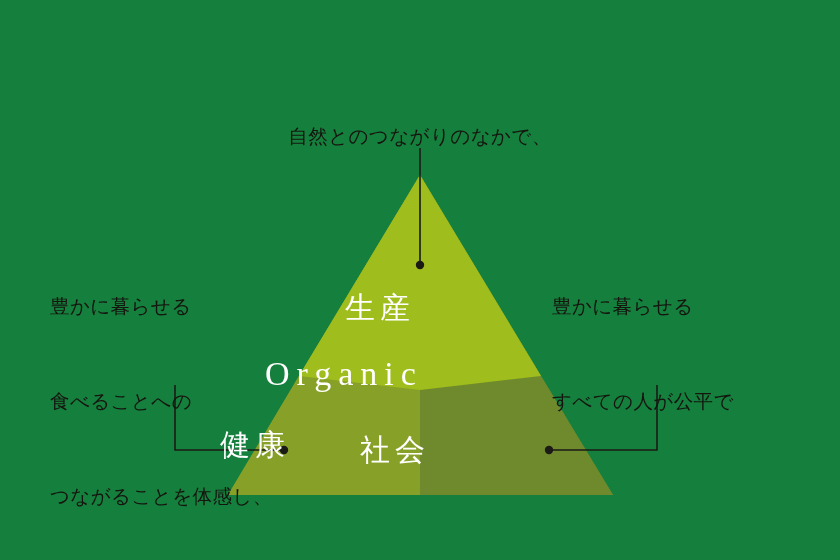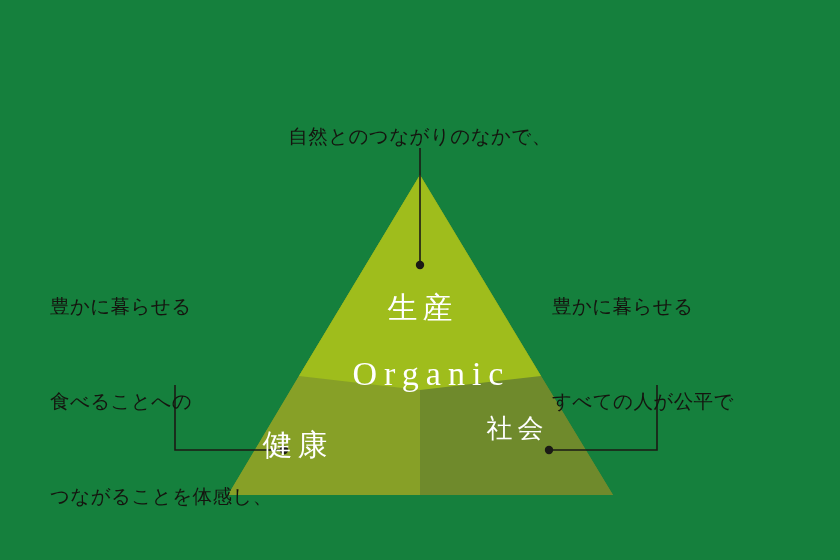--- a/index.html
+++ b/index.html
@@ -54,21 +54,20 @@
     text-align: left;
   }
   .cap-line { display: block; }
 
   
   .tri-label {
     position: absolute;
     color: #ffffff;
     font-family: "Liberation Serif", "DejaVu Serif", serif;
     white-space: pre;
-    text-align: center;
   }
   #label-production {
     left: 340px;
     top: 288px;
     width: 160px;
     font-size: 30px;
     letter-spacing: 5px;
     text-indent: 5px;
   }
   #label-organic {
@@ -82,23 +81,23 @@
   #label-health {
     left: 215px;
     top: 425px;
     width: 160px;
     font-size: 30px;
     letter-spacing: 5px;
     text-indent: 5px;
   }
   #label-society {
     left: 355px;
-    top: 411px;
+    top: 430px;
     width: 320px;
-    font-size: 26px;
+    font-size: 30px;
     letter-spacing: 5px;
     text-indent: 5px;
   }
 </style>
 </head>
 <body style="background: rgb(247, 244, 237);">
 
 <div id="canvas" style="background: #15803d;">
 
   <svg id="diagram-svg" viewBox="0 0 840 560">

